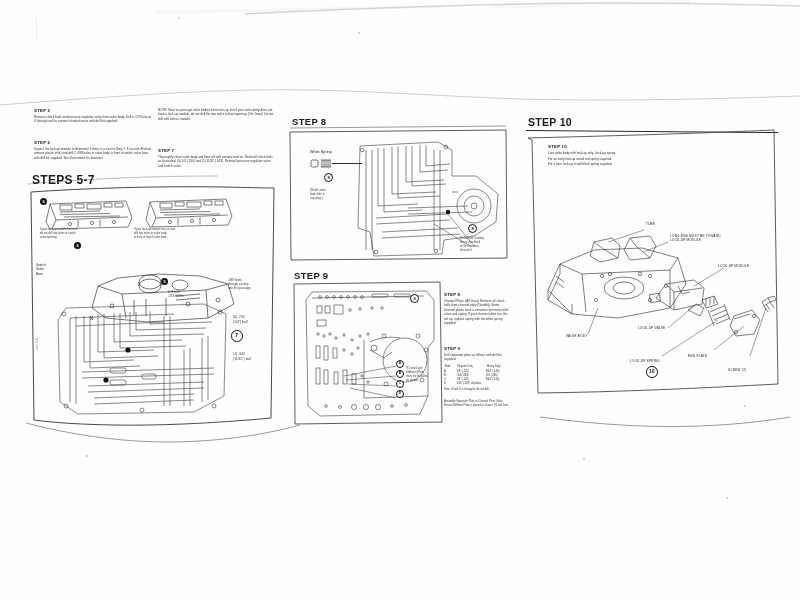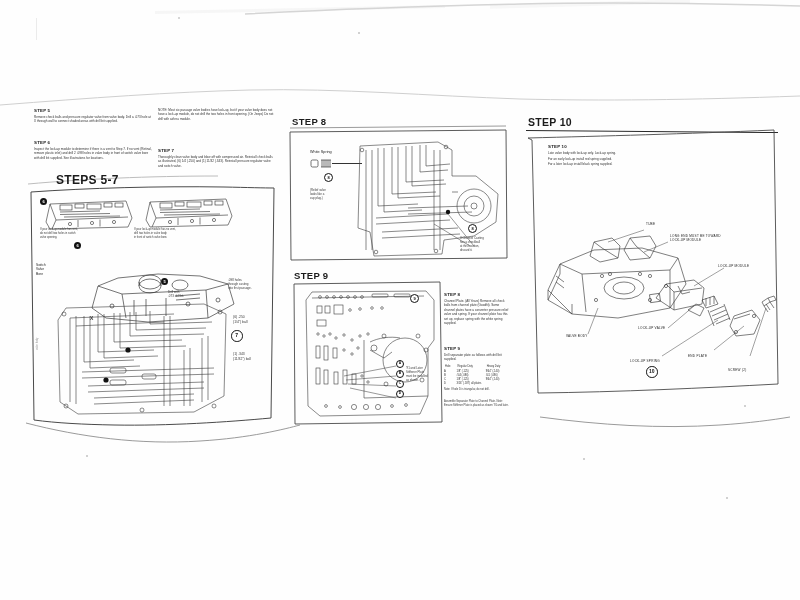--- a/index.html
+++ b/index.html
@@ -102,21 +102,21 @@
 
     <div class="body-txt" style="left:130px;top:8px;width:118px;">
       <span>NOTE: Most six passage valve bodies have lock-up, but if your valve body does not have a lock-up module, do not drill the two holes in front opening. (On Jeeps) Do not drill with airless module.</span>
     </div>
 
     <div class="body-txt" style="left:130px;top:48px;width:118px;">
       <b>STEP 7</b>
       <span>Thoroughly clean valve body and blow off with compressed air. Reinstall check balls as illustrated, (6) 1/4 (.250) and (1) 11/32 (.343). Reinstall pressure regulator valve and switch valve.</span>
     </div>
 
-    <div class="step-head" style="left:4px;top:73px;font-size:12px;margin-left:24px;">STEPS 5-7</div>
+    <div class="step-head" style="left:4px;top:73px;font-size:12px;">STEPS 5-7</div>
 
     <svg class="diagram" style="left:12px;top:96px;width:100px;height:36px;">
       <g fill="none" stroke="#3a3a3a" stroke-width=".65">
         <path d="M6,26 L10,8 L86,5 L92,22 L88,31 L10,33 Z"></path>
         <path d="M10,8 L16,24 L88,21"></path>
         <path d="M16,24 L12,33"></path>
         <rect x="20" y="9" width="12" height="5"></rect>
           <rect x="35" y="8" width="9" height="4"></rect>
         <rect x="47" y="8" width="14" height="5"></rect>
           <rect x="64" y="7" width="8" height="4"></rect>

